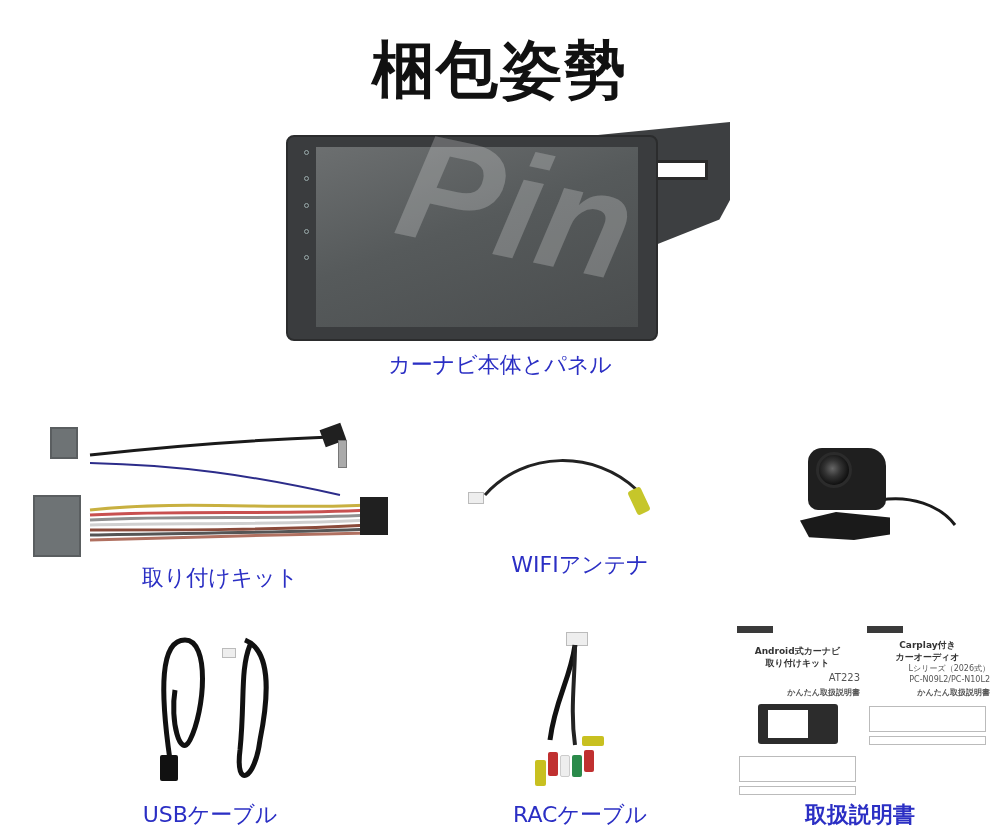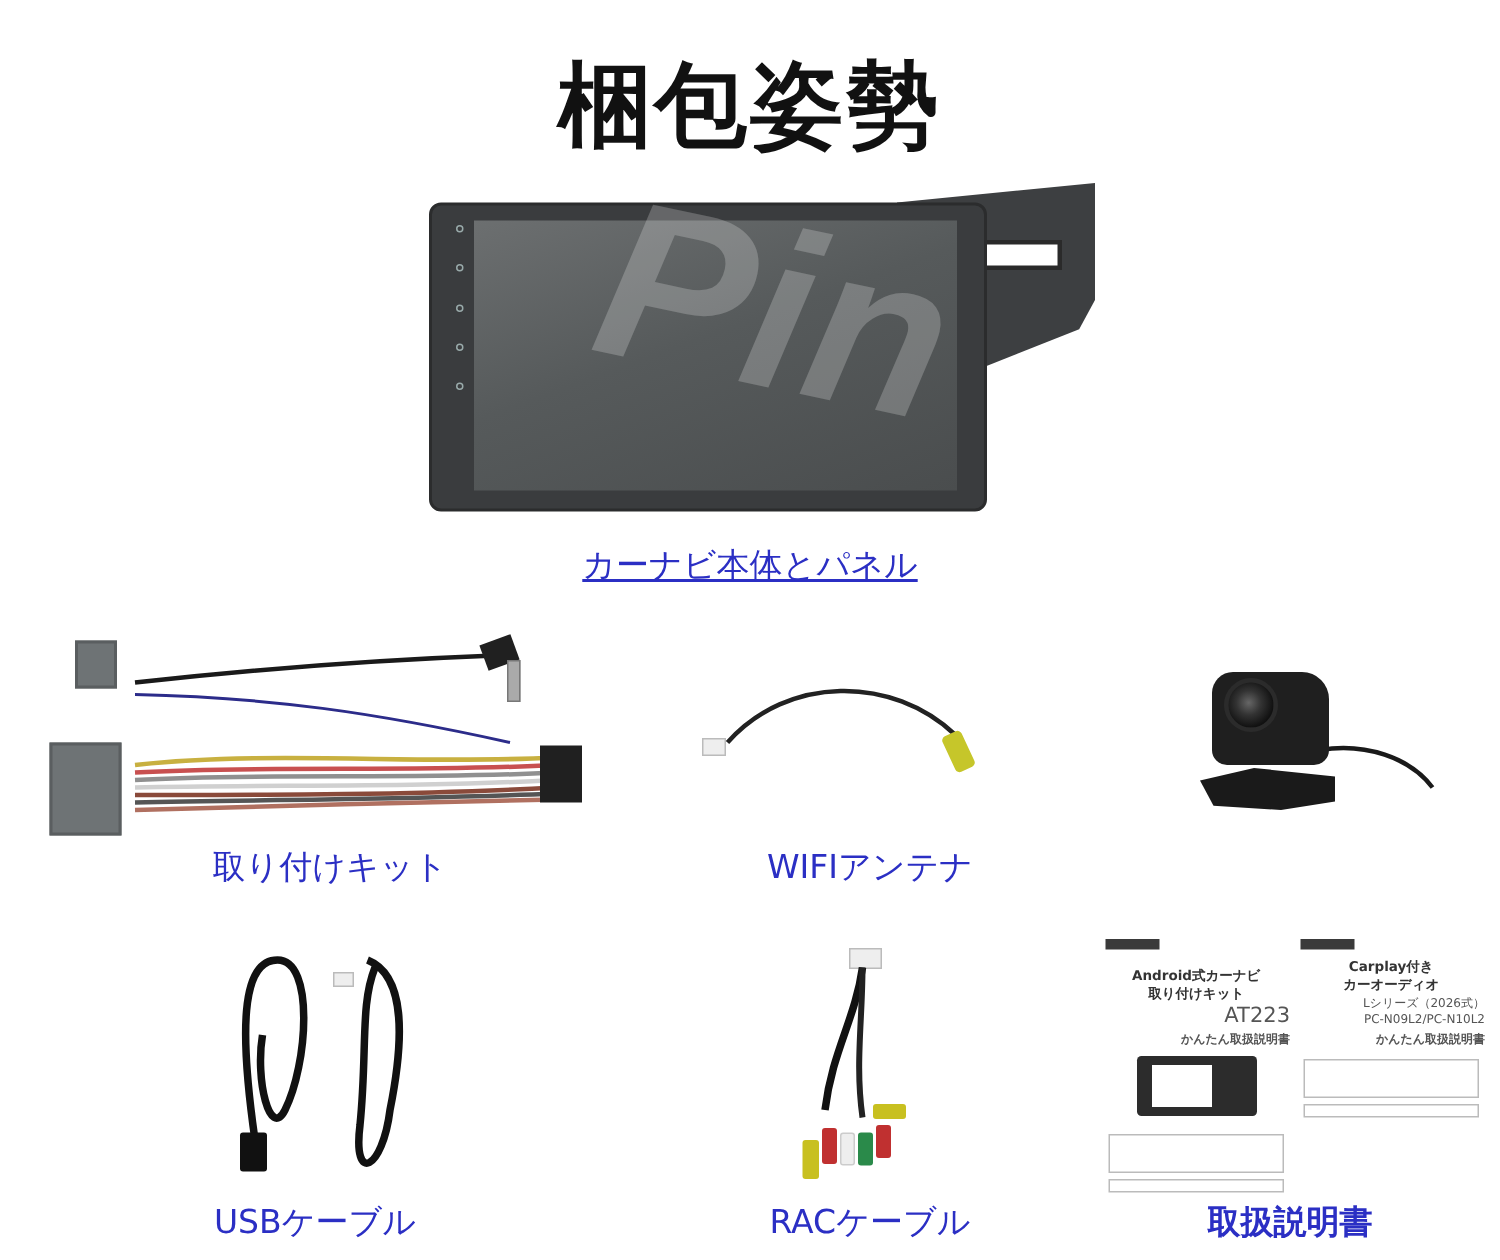--- a/index.html
+++ b/index.html
@@ -42,21 +42,21 @@
   <div class="abs unit-screen"></div>
   <div class="abs unit-btns">
     <span class="unit-btn"></span>
     <span class="unit-btn"></span>
     <span class="unit-btn"></span>
     <span class="unit-btn"></span>
     <span class="unit-btn"></span>
   </div>
   <div class="abs wm" style="left:400px;top:120px;font-size:150px;transform:rotate(12deg);">Pin</div>
 </div>
-<div class="abs label" style="left:360px;top:362px;width:280px;text-decoration:underline;">カーナビ本体とパネル</div>
+<div class="abs label" style="left:360px;top:350px;width:280px;">カーナビ本体とパネル</div>
 
 <div>
   <svg class="abs" style="left:30px;top:415px;" width="380" height="160">
     <path d="M60 40 C150 30 220 25 300 22" stroke="#1a1a1a" stroke-width="3" fill="none"></path>
     <path d="M60 48 C150 50 220 60 310 80" stroke="#2c2c8a" stroke-width="2" fill="none"></path>
     <path d="M60 95 C150 85 250 95 340 90" stroke="#c8b040" stroke-width="3" fill="none"></path>
     <path d="M60 100 C150 95 250 100 340 95" stroke="#c85050" stroke-width="3" fill="none"></path>
     <path d="M60 105 C150 100 250 105 340 100" stroke="#909090" stroke-width="3" fill="none"></path>
     <path d="M60 110 C150 108 250 110 340 105" stroke="#d0d0d0" stroke-width="3" fill="none"></path>
     <path d="M60 115 C150 115 250 115 340 110" stroke="#8a4a3a" stroke-width="3" fill="none"></path>
@@ -71,21 +71,21 @@
 </div>
 <div class="abs label" style="left:110px;top:563px;width:220px;">取り付けキット</div>
 
 <div>
   <svg class="abs" style="left:465px;top:450px;" width="200" height="80">
     <path d="M20 45 C60 0 130 0 172 40" stroke="#222" stroke-width="3" fill="none"></path>
   </svg>
   <div class="abs" style="left:468px;top:492px;width:16px;height:12px;background:#eee;border:1px solid #bbb;"></div>
   <div class="abs" style="left:632px;top:488px;width:14px;height:26px;background:#c6c62a;border-radius:3px;transform:rotate(-25deg);"></div>
 </div>
-<div class="abs label" style="left:490px;top:563px;width:180px;">WIFIアンテナ</div>
+<div class="abs label" style="left:490px;top:550px;width:180px;">WIFIアンテナ</div>
 
 <div>
   <svg class="abs" style="left:880px;top:470px;" width="80" height="60">
     <path d="M0 30 C30 25 60 35 75 55" stroke="#1a1a1a" stroke-width="3" fill="none"></path>
   </svg>
   <div class="abs cam-body"></div>
   <div class="abs cam-lens"></div>
   <div class="abs cam-bracket"></div>
 </div>
 <div class="abs label two" style="left:780px;top:562px;width:200px;">
@@ -113,21 +113,21 @@
   <div class="abs" style="left:560px;top:755px;width:10px;height:22px;background:#eee;border:1px solid #ccc;border-radius:2px;"></div>
   <div class="abs" style="left:572px;top:755px;width:10px;height:22px;background:#2a8a4a;border-radius:2px;"></div>
   <div class="abs" style="left:584px;top:750px;width:10px;height:22px;background:#c03030;border-radius:2px;"></div>
 </div>
 <div class="abs label" style="left:490px;top:800px;width:180px;">RACケーブル</div>
 
 <div class="abs manual" style="left:735px;top:626px;width:125px;height:170px;">
   <div class="man-tag" style="margin-left:2px;"></div>
   <div class="man-text" style="margin-top:12px;">Android式カーナビ</div>
   <div class="man-text">取り付けキット</div>
-  <div class="man-sub" style="font-size:14px;margin-top:3px;">AT223</div>
+  <div class="man-sub" style="font-size:10px;margin-top:3px;">AT223</div>
   <div class="man-sub" style="font-weight:bold;margin-top:4px;">かんたん取扱説明書</div>
   <div style="margin:6px auto 0;width:80px;height:40px;background:#2c2c2c;border-radius:3px;position:relative;">
     <div style="position:absolute;left:10px;top:6px;width:40px;height:28px;background:#fff;"></div>
   </div>
   <div class="man-box" style="margin:12px 4px 0;"></div>
   <div class="man-box2" style="margin:4px 4px 0;"></div>
 </div>
 
 <div class="abs manual" style="left:865px;top:626px;width:125px;height:170px;">
   <div class="man-tag" style="margin-left:2px;"></div>

